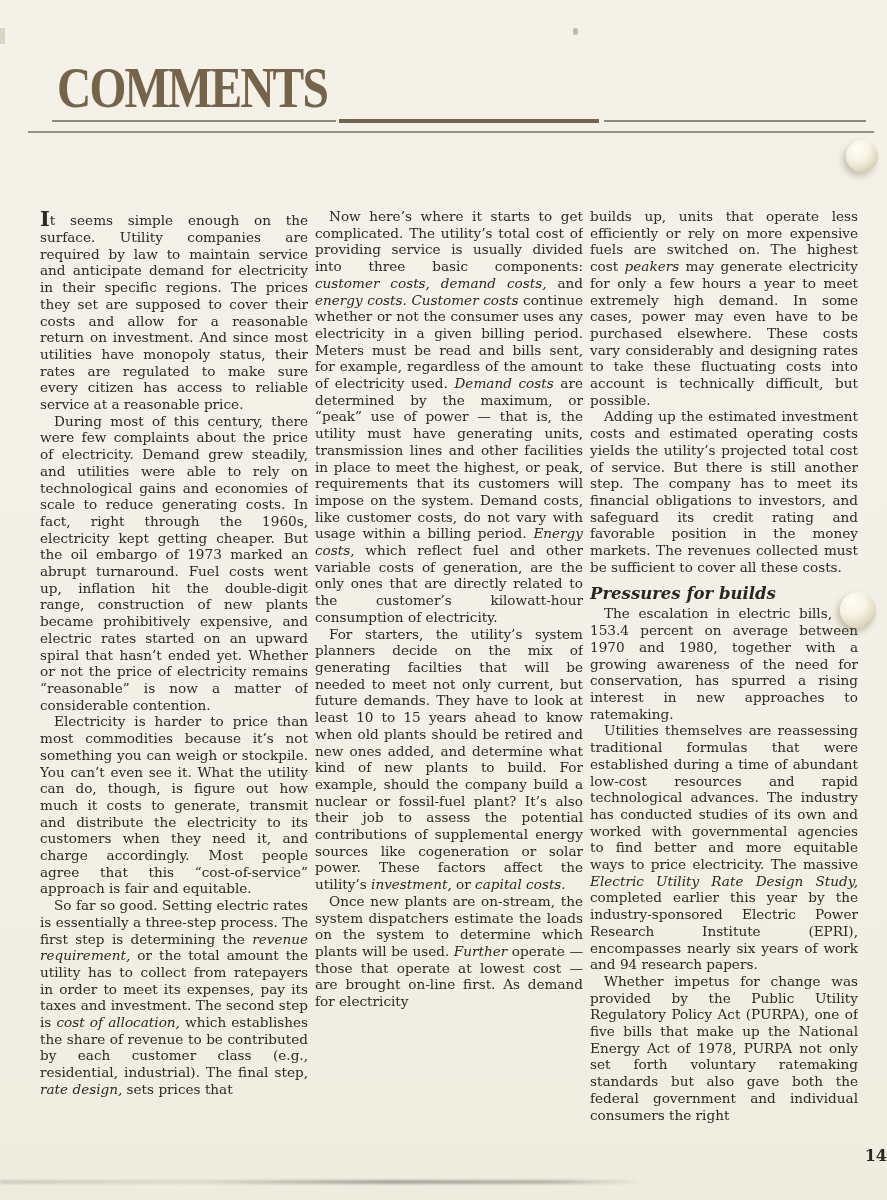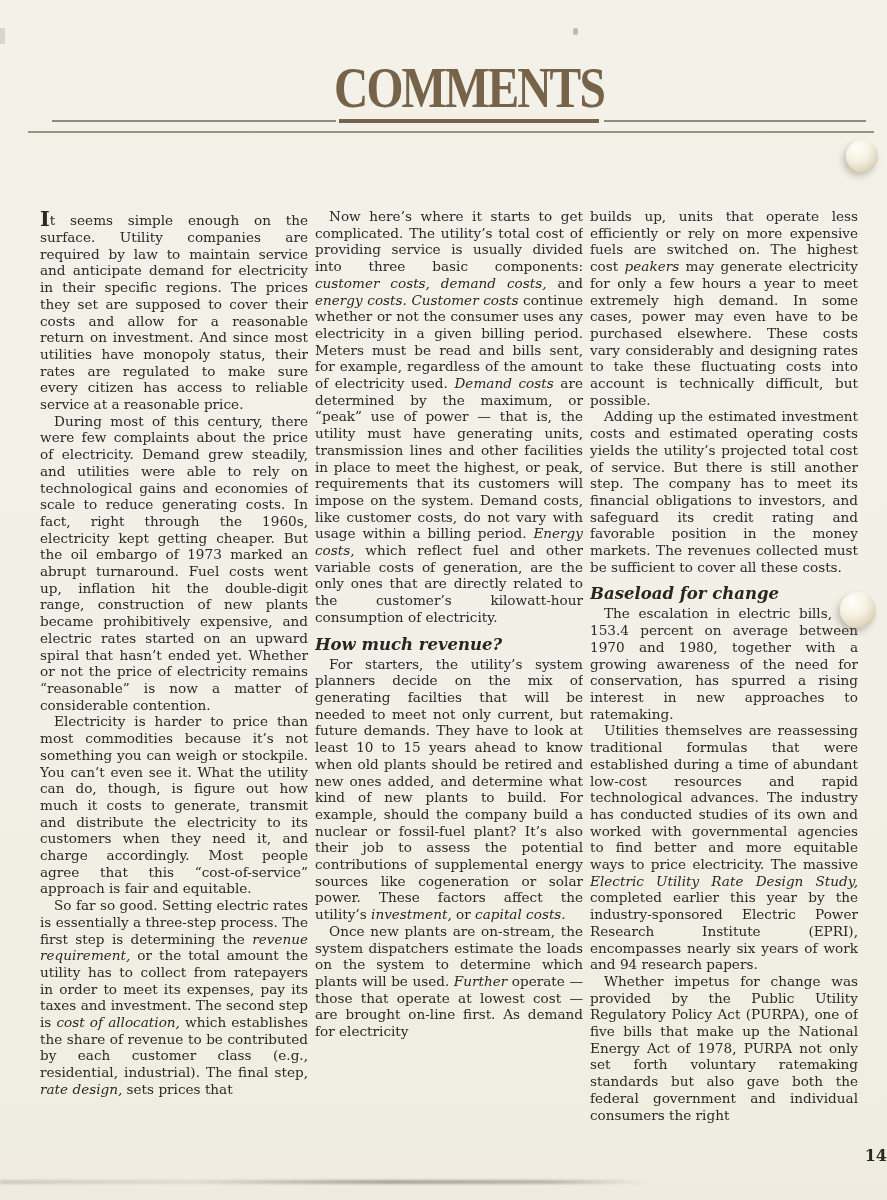--- a/index.html
+++ b/index.html
@@ -1,20 +1,20 @@
 <!DOCTYPE html>
 <html><head>
 <meta charset="utf-8">
 <style>
   html,body{margin:0;padding:0;background:#ffffff;}
   .page{position:relative;width:887px;height:1200px;overflow:hidden;
         background:linear-gradient(180deg,#f4f1e9 0%,#f2efe6 60%,#efecdf 100%);
         font-family:"DejaVu Serif",serif;color:#2b2924;}
   
-  .masthead{position:absolute;top:66px;left:0;width:887px;text-align:center;}
+  .masthead{position:absolute;top:66px;left:0;width:887px;}
   .logo{display:inline-block;margin-left:50px;font-family:"Liberation Serif",serif;
         font-weight:bold;font-size:50px;letter-spacing:-2px;color:#75634a;
         transform:scale(0.95,1.12);transform-origin:center bottom;line-height:1;}
   .rule-a-left{position:absolute;left:52px;top:120px;width:284px;height:2px;background:#8f8a7c;}
   .rule-a-right{position:absolute;left:604px;top:120px;width:262px;height:2px;background:#8f8a7c;}
   .logo-rule{position:absolute;left:339px;top:119px;width:260px;height:4px;background:#75634a;}
   .rule-b{position:absolute;left:28px;top:131px;width:846px;height:2px;background:#98937f;}
   .title{position:absolute;top:136px;left:0;width:887px;text-align:center;
          font-family:"Liberation Sans",sans-serif;font-weight:bold;font-size:46px;
          letter-spacing:-2px;color:#6b5b41;line-height:1.2;}
@@ -63,28 +63,27 @@
 
   <div class="cols">
     <div class="col">
         <p class="para"><span class="dropcap">I</span><span>t seems simple enough on the surface. Utility companies are required by law to maintain service and anticipate demand for electricity in their specific regions. The prices they set are supposed to cover their costs and allow for a reasonable return on investment. And since most utilities have monopoly status, their rates are regulated to make sure every citizen has access to reliable service at a reasonable price.</span></p>
         <p class="para indent"><span>During most of this century, there were few complaints about the price of electricity. Demand grew steadily, and utilities were able to rely on technological gains and economies of scale to reduce generating costs. In fact, right through the 1960s, electricity kept getting cheaper. But the oil embargo of 1973 marked an abrupt turnaround. Fuel costs went up, inflation hit the double-digit range, construction of new plants became prohibitively expensive, and electric rates started on an upward spiral that hasn’t ended yet. Whether or not the price of electricity remains “reasonable” is now a matter of considerable contention.</span></p>
         <p class="para indent"><span>Electricity is harder to price than most commodities because it’s not something you can weigh or stockpile. You can’t even see it. What the utility can do, though, is figure out how much it costs to generate, transmit and distribute the electricity to its customers when they need it, and charge accordingly. Most people agree that this “cost-of-service” approach is fair and equitable.</span></p>
         <p class="para indent"><span>So far so good. Setting electric rates is essentially a three-step process. The first step is determining the </span><span class="it">revenue requirement,</span><span> or the total amount the utility has to collect from ratepayers in order to meet its expenses, pay its taxes and investment. The second step is </span><span class="it">cost of allocation,</span><span> which establishes the share of revenue to be contributed by each customer class (e.g., residential, industrial). The final step, </span><span class="it">rate design,</span><span> sets prices that</span></p>
       </div>
     <div class="col">
         <p class="para indent"><span>Now here’s where it starts to get complicated. The utility’s total cost of providing service is usually divided into three basic components: </span><span class="it">customer costs, demand costs,</span><span> and </span><span class="it">energy costs. Customer costs</span><span> continue whether or not the consumer uses any electricity in a given billing period. Meters must be read and bills sent, for example, regardless of the amount of electricity used. </span><span class="it">Demand costs</span><span> are determined by the maximum, or “peak” use of power — that is, the utility must have generating units, transmission lines and other facilities in place to meet the highest, or peak, requirements that its customers will impose on the system. Demand costs, like customer costs, do not vary with usage within a billing period. </span><span class="it">Energy costs,</span><span> which reflect fuel and other variable costs of generation, are the only ones that are directly related to the customer’s kilowatt-hour consumption of electricity.</span></p>
-        <h3 class="sec-head">How much revenue?</h3>
         <p class="para indent"><span>For starters, the utility’s system planners decide on the mix of generating facilties that will be needed to meet not only current, but future demands. They have to look at least 10 to 15 years ahead to know when old plants should be retired and new ones added, and determine what kind of new plants to build. For example, should the company build a nuclear or fossil-fuel plant? It’s also their job to assess the potential contributions of supplemental energy sources like cogeneration or solar power. These factors affect the utility’s </span><span class="it">investment,</span><span> or </span><span class="it">capital costs.</span></p>
         <p class="para indent"><span>Once new plants are on-stream, the system dispatchers estimate the loads on the system to determine which plants will be used. </span><span class="it">Further</span><span> operate — those that operate at lowest cost — are brought on-line first. As demand for electricity</span></p>
       </div>
     <div class="col">
         <p class="para"><span>builds up, units that operate less efficiently or rely on more expensive fuels are switched on. The highest cost </span><span class="it">peakers</span><span> may generate electricity for only a few hours a year to meet extremely high demand. In some cases, power may even have to be purchased elsewhere. These costs vary considerably and designing rates to take these fluctuating costs into account is technically difficult, but possible.</span></p>
         <p class="para indent"><span>Adding up the estimated investment costs and estimated operating costs yields the utility’s projected total cost of service. But there is still another step. The company has to meet its financial obligations to investors, and safeguard its credit rating and favorable position in the money markets. The revenues collected must be sufficient to cover all these costs.</span></p>
-        <h3 class="sec-head">Baseload for change</h3>
+        <h3 class="sec-head">Pressures for builds</h3>
         <p class="para indent"><span>The escalation in electric bills, up 153.4 percent on average between 1970 and 1980, together with a growing awareness of the need for conservation, has spurred a rising interest in new approaches to ratemaking.</span></p>
         <p class="para indent"><span>Utilities themselves are reassessing traditional formulas that were established during a time of abundant low-cost resources and rapid technological advances. The industry has conducted studies of its own and worked with governmental agencies to find better and more equitable ways to price electricity. The massive </span><span class="it">Electric Utility Rate Design Study,</span><span> completed earlier this year by the industry-sponsored Electric Power Research Institute (EPRI), encompasses nearly six years of work and 94 research papers.</span></p>
         <p class="para indent"><span>Whether impetus for change was provided by the Public Utility Regulatory Policy Act (PURPA), one of five bills that make up the National Energy Act of 1978, PURPA not only set forth voluntary ratemaking standards but also gave both the federal government and individual consumers the right</span></p>
       </div>
   </div>
 
   <div class="pagenum">14</div>
 
   <div class="bump bump1"></div>
   <div class="bump bump2"></div>

